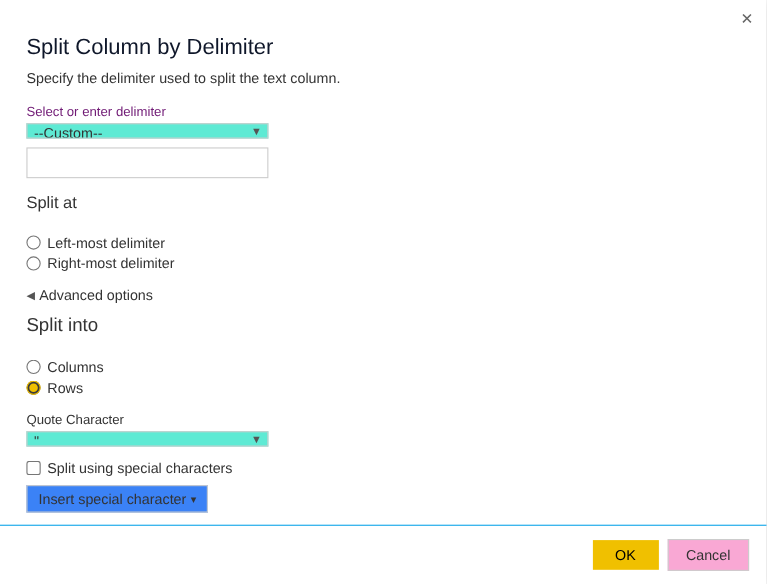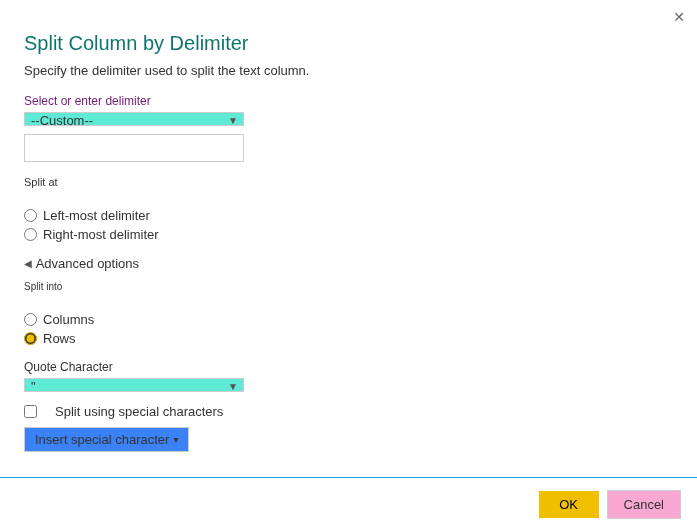--- a/index.html
+++ b/index.html
@@ -41,21 +41,21 @@
       color: #666;
     }
     .content {
       padding: 4px 24px 0 24px;
       flex: 1;
       overflow-y: auto;
     }
     .dialog-title {
       font-size: 20px;
       font-weight: 300;
-      color: #0f766e;
+      color: #0f172a;
       margin-bottom: 8px;
     }
     .subtitle {
       color: #333;
       margin-bottom: 16px;
       font-size: 13px;
     }
     .field-label {
       color: #701a75;
       font-size: 12px;
@@ -93,21 +93,21 @@
       height: 28px;
       border: 1px solid #ccc;
       padding: 0 6px;
       font-size: 13px;
       outline: none;
       color: #333;
       margin-bottom: 14px;
     }
     .section-label {
       color: #333;
-      font-size: 11px;
+      font-size: 15px;
       margin-bottom: 6px;
     }
     .radio-group {
       margin-bottom: 14px;
       margin-top: 20px;
     }
     .radio-item {
       display: flex;
       align-items: center;
       margin-bottom: 4px;
@@ -132,33 +132,33 @@
       font-size: 13px;
       margin-bottom: 10px;
       user-select: none;
     }
     .triangle {
       font-size: 10px;
       color: #555;
     }
     .split-into-label {
       color: #333;
-      font-size: 10px;
+      font-size: 17px;
       margin-bottom: 6px;
     }
     .quote-label {
       color: #333;
       font-size: 12px;
       margin-bottom: 4px;
       margin-top: 10px;
     }
     .checkbox-row {
       display: flex;
       align-items: center;
-      gap: 18px;
+      gap: 6px;
       margin-bottom: 8px;
       margin-top: 10px;
     }
     .checkbox-row input[type="checkbox"] {
       margin: 0;
       cursor: pointer;
     }
     .checkbox-label {
       color: #333;
       font-size: 13px;

